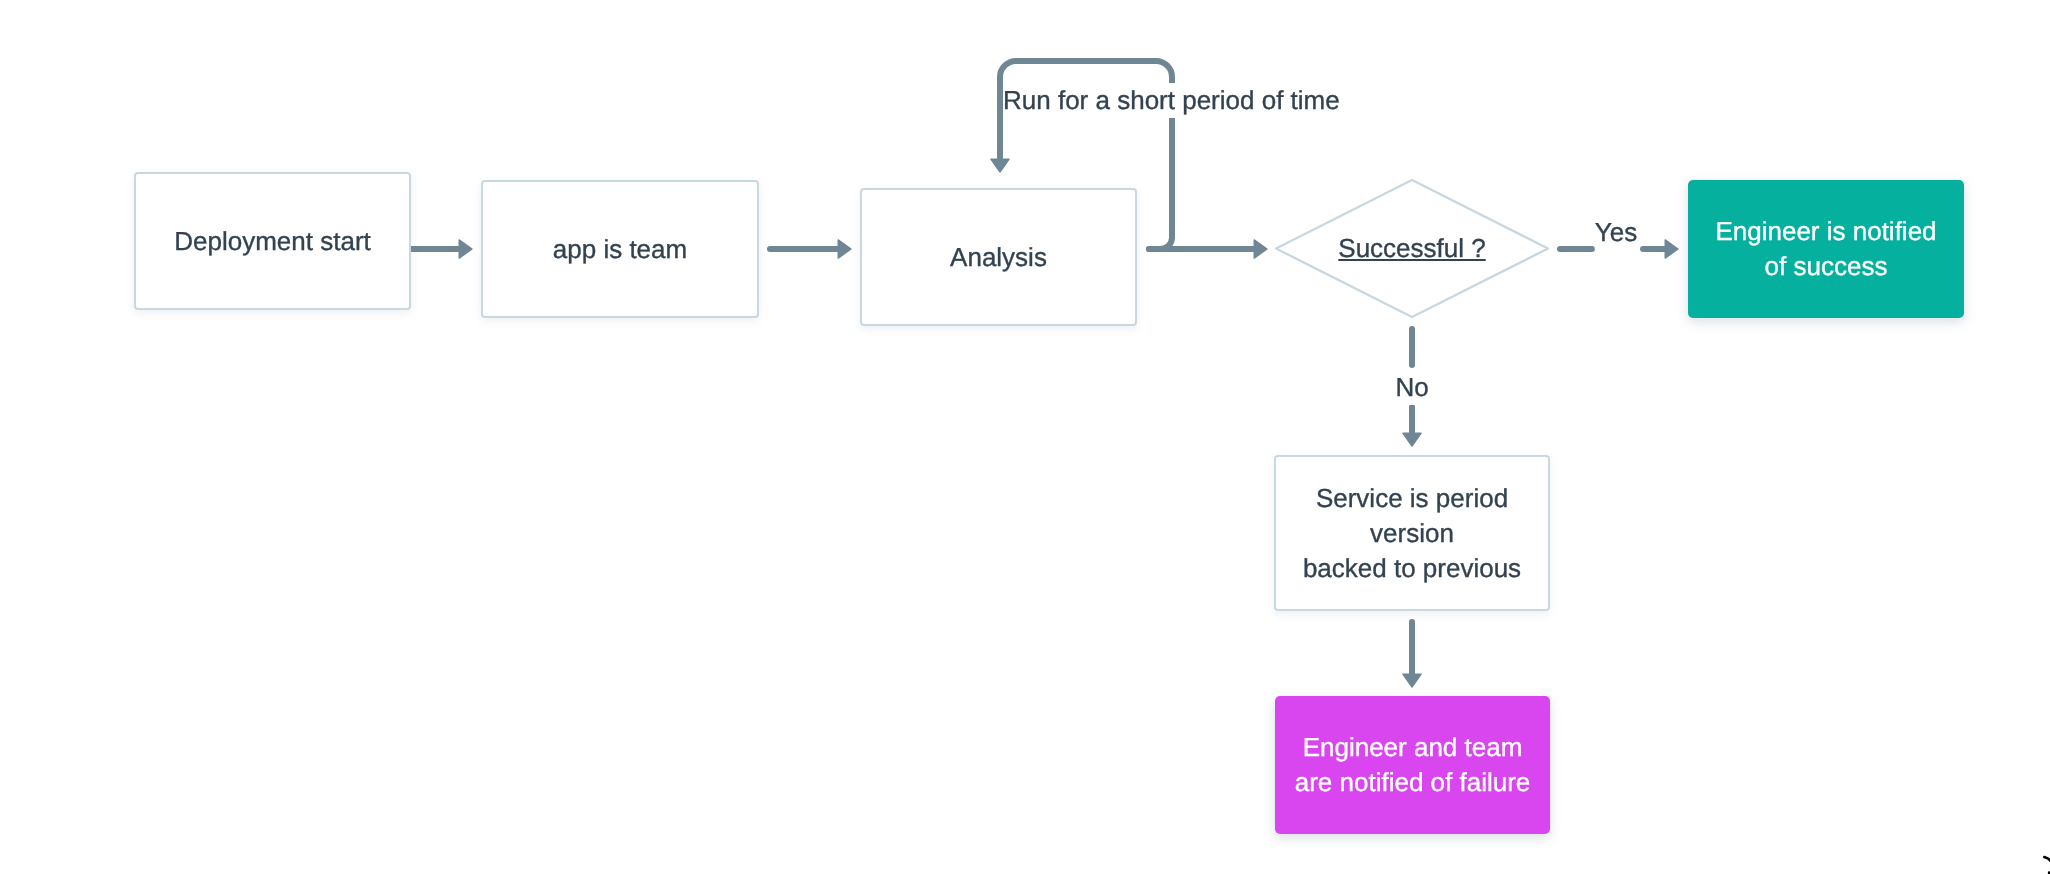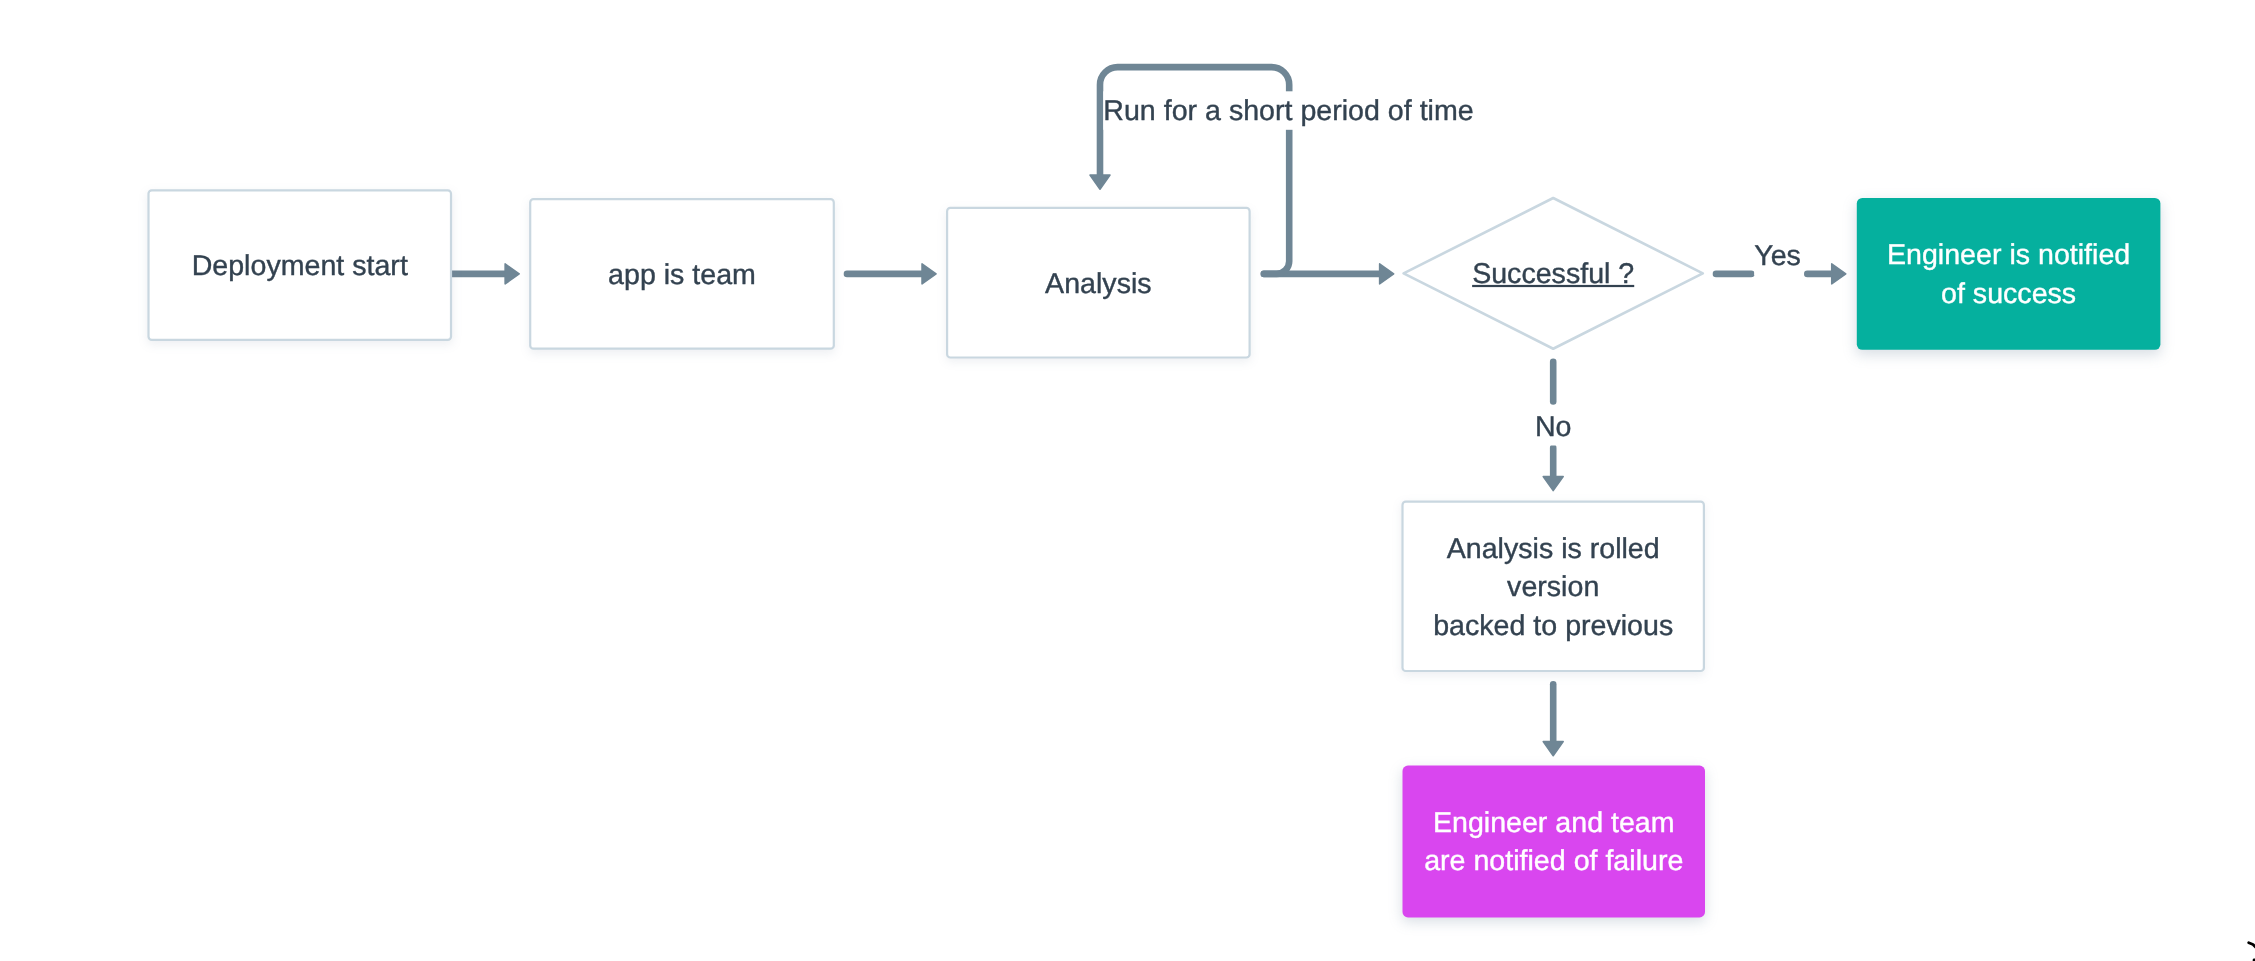--- a/index.html
+++ b/index.html
@@ -85,21 +85,21 @@
 
   <div class="node success" id="node-engineer-notified-success" style="left: 1688px; top: 180px; width: 276px; height: 138px; align-items: center;">
     <div class="node-text">
       <div class="node-line">Engineer is notified</div>
       <div class="node-line">of success</div>
     </div>
   </div>
 
   <div class="node outline" id="node-service-rolled-back" style="left: 1274px; top: 455px; width: 276px; height: 156px;">
     <div class="node-text">
-      <div class="node-line">Analysis is rolled</div>
+      <div class="node-line">Service is period</div>
       <div class="node-line">version</div>
       <div class="node-line">backed to previous</div>
     </div>
   </div>
 
   <div class="node failure" id="node-engineer-team-failure" style="left: 1275px; top: 696px; width: 275px; height: 138px;">
     <div class="node-text">
       <div class="node-line">Engineer and team</div>
       <div class="node-line">are notified of failure</div>
     </div>

